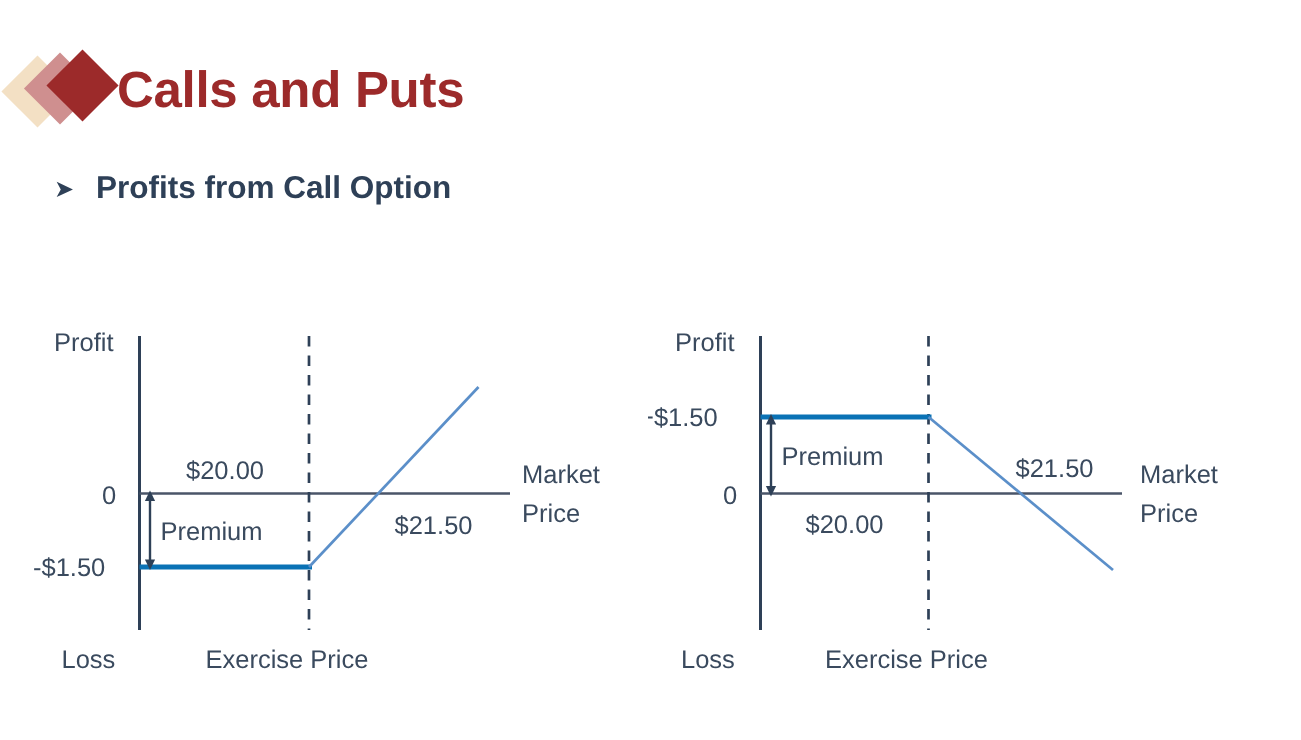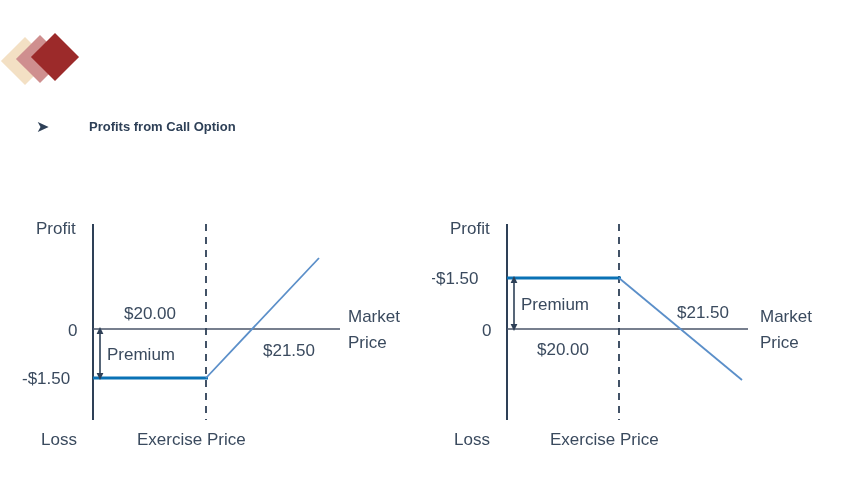--- a/index.html
+++ b/index.html
@@ -62,25 +62,24 @@
     display: flex;
     align-items: center;
   }
   #bullet-marker {
     font-size: 16px;
     color: #2e4057;
     width: 28px;
     display: inline-block;
   }
   #bullet-text {
-    font-size: 13px;
+    font-size: 21px;
     font-weight: bold;
     color: #2e4057;
     white-space: nowrap;
-    margin-left: 25px;
   }
 
   
   .chart-svg {
     position: absolute;
     top: 0;
     left: 0;
   }
   #chart-left  { position:absolute; left: 0px;   top: 200px; width: 440px; height: 265px; }
   #chart-right { position:absolute; left: 432px; top: 200px; width: 435px; height: 265px; }
@@ -96,20 +95,21 @@
 </style>
 </head>
 <body>
 
 <div id="slide-title-row">
   <div id="title-logo">
     <span class="diamond d1"></span>
     <span class="diamond d2"></span>
     <span class="diamond d3"></span>
   </div>
+  <div id="page-title">Calls and Puts</div>
 </div>
 
 <div id="bullet-row">
   <span id="bullet-marker">➤</span>
   <span id="bullet-text">Profits from Call Option</span>
 </div>
 
 <div id="chart-left">
   <svg class="chart-svg" width="440" height="265" viewBox="0 0 440 265" xmlns="http://www.w3.org/2000/svg">
 

